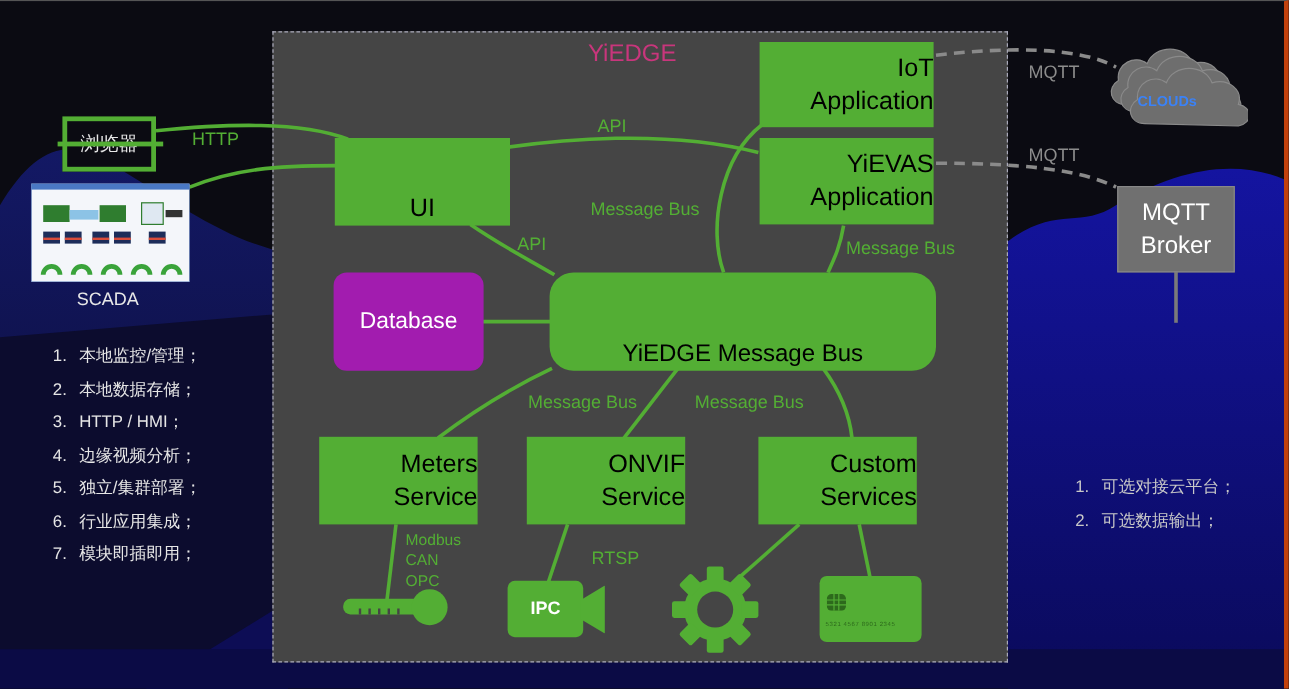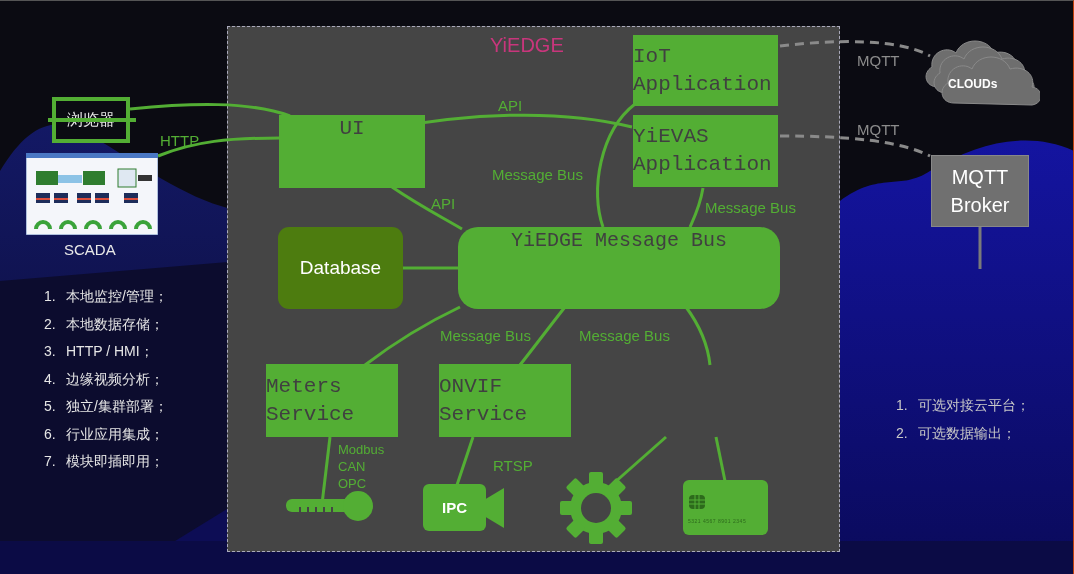--- a/index.html
+++ b/index.html
@@ -1,24 +1,24 @@
 <!DOCTYPE html>
 <html><head>
 <meta charset="utf-8">
 <style>
   html, body { margin:0; padding:0; }
   body { width:1074px; height:574px; overflow:hidden; background:#0b0b12; font-family:"Liberation Sans", sans-serif; }
-  #stage { position:relative; width:1074px; height:574px; overflow:hidden; border-top:1px solid #555; border-right:1px solid #c2410c; box-sizing:border-box; }
+  #stage { position:relative; width:1074px; height:574px; overflow:hidden; border-top:1px solid #555; border-right:4px solid #c2410c; box-sizing:border-box; }
   #bg { position:absolute; left:0; top:0; }
   .abs { position:absolute; }
   .edge-box { left:227px; top:25px; width:613px; height:526px; background:#454545; border:1px dashed #aab; box-sizing:border-box; }
   .title { color:#c8367c; font-size:20px; left:490px; top:33px; }
-  .gbox { background:#53ae34; color:#404040; display:flex; align-items:flex-start; justify-content:center; text-align:center; font-size:21px; line-height:28px;font-family:Liberation Mono, monospace; }
+  .gbox { background:#53ae34; color:#000000; display:flex; align-items:flex-end; justify-content:center; text-align:center; font-size:21px; line-height:28px; }
   .round { border-radius:20px; }
-  .orange { background:#4d7c0f; color:#fff; display:flex; align-items:center; justify-content:center; font-size:19px; border-radius:11px; }
+  .orange { background:#a21caf; color:#fff; display:flex; align-items:center; justify-content:center; font-size:19px; border-radius:11px; }
   .graybox { background:#707070; color:#fff; display:flex; align-items:center; justify-content:center; text-align:center; font-size:20px; line-height:28px; }
   .lbl { color:#53ae34; font-size:15px; white-space:nowrap; }
   .glbl { color:#8c8c8c; font-size:15px; white-space:nowrap; }
   .wtxt { color:#e8e8e8; font-size:15px; white-space:nowrap; }
   .list { color:#e6e6e6; font-size:14px; line-height:27.5px; }
   .list li { list-style:none; }
   .list .n { display:inline-block; width:22px; }
 </style>
 </head>
 <body>
@@ -68,21 +68,21 @@
       <path d="M780,45 C840,38 900,38 930,55"></path>
       <path d="M780,135 C850,135 900,140 930,155"></path>
     </g>
     <path d="M980,222 L980,268" stroke="#7a7a7a" stroke-width="3"></path>
   </svg>
 
   <div class="abs" style="left:52px;top:72px;width:78px;height:46px;border:4px solid #53ae34;box-sizing:border-box;background:#0b0b12;display:flex;align-items:center;justify-content:center;margin-top:24px;">
     <span class="wtxt" style="font-size:16px;">浏览器</span>
   </div>
   <div class="abs" style="left:48px;top:117px;width:88px;height:4px;background:#53ae34;"></div>
-  <div class="abs lbl" style="left:160px;top:107px;font-size:15px;margin-top:24px;">HTTP</div>
+  <div class="abs lbl" style="left:160px;top:107px;font-size:15px;">HTTP</div>
 
   <svg class="abs" style="left:26px;top:152px" width="132" height="82">
     <rect x="0" y="0" width="132" height="82" fill="#f4f6fa" stroke="#6b8ac0" stroke-width="1"></rect>
     <rect x="0" y="0" width="132" height="5" fill="#4a78c4"></rect>
     <rect x="10" y="18" width="22" height="14" fill="#2f7d2f"></rect>
     <rect x="32" y="22" width="24" height="8" fill="#8cc3e6"></rect>
     <rect x="57" y="18" width="22" height="14" fill="#2f7d2f"></rect>
     <rect x="92" y="16" width="18" height="18" fill="#dfe8f2" stroke="#2f7d2f"></rect>
     <rect x="112" y="22" width="14" height="6" fill="#333"></rect>
     <g fill="#1d2d5a">
@@ -144,20 +144,24 @@
   <div class="abs gbox" style="left:266px;top:363px;width:132px;height:73px;flex-direction:column;">
     <span>Meters</span>
     <span>Service</span>
   </div>
 
   <div class="abs gbox" style="left:439px;top:363px;width:132px;height:73px;flex-direction:column;">
     <span>ONVIF</span>
     <span>Service</span>
   </div>
 
+  <div class="abs gbox" style="left:632px;top:363px;width:132px;height:73px;flex-direction:column;">
+    <span>Custom</span>
+    <span>Services</span>
+  </div>
 
   <div class="abs lbl" style="left:498px;top:96px;">API</div>
   <div class="abs lbl" style="left:431px;top:194px;">API</div>
   <div class="abs lbl" style="left:492px;top:165px;">Message Bus</div>
   <div class="abs lbl" style="left:705px;top:198px;">Message Bus</div>
   <div class="abs lbl" style="left:440px;top:326px;">Message Bus</div>
   <div class="abs lbl" style="left:579px;top:326px;">Message Bus</div>
   <div class="abs lbl" style="left:338px;top:440px;font-size:13px;line-height:17px;text-align:left;width:46px;">
     <div>Modbus</div>
     <div>CAN</div>
@@ -217,21 +221,21 @@
   <div class="abs glbl" style="left:857px;top:51px;">MQTT</div>
   <div class="abs glbl" style="left:857px;top:120px;">MQTT</div>
 
   <svg class="abs" style="left:920px;top:28px" width="120" height="80">
     <g fill="#6e6e6e" stroke="#8a8a8a" stroke-width="1">
       <path d="M18,58 C5,58 2,44 12,38 C10,24 26,16 36,24 C42,8 68,8 74,24 C88,20 100,30 96,42 C108,44 110,58 98,60 Z"></path>
       <path d="M26,64 C13,64 10,50 20,44 C18,30 34,22 44,30 C50,14 76,14 82,30 C96,26 108,36 104,48 C116,50 118,64 106,66 Z"></path>
       <path d="M34,74 C21,74 18,60 28,54 C26,40 42,32 52,40 C58,24 84,24 90,40 C104,36 116,46 112,58 C124,60 124,74 112,76 Z"></path>
     </g>
   </svg>
-  <div class="abs" style="left:948px;top:76px;color:#ffffff;font-size:12px;font-weight:bold;">CLOUDs</div>
+  <div class="abs" style="left:948px;top:76px;color:#3b82f6;font-size:12px;font-weight:bold;">CLOUDs</div>
 
   <div class="abs graybox" style="left:931px;top:154px;width:98px;height:72px;flex-direction:column;border:1px solid #888;box-sizing:border-box;">
     <span>MQTT</span>
     <span>Broker</span>
   </div>
 
 
   <ul class="abs list" style="left:896px;top:391px;margin:0;padding:0;color:#c8c8c8;">
     <li><span class="n">1.</span><span>可选对接云平台；</span></li>
     <li><span class="n">2.</span><span>可选数据输出；</span></li>

